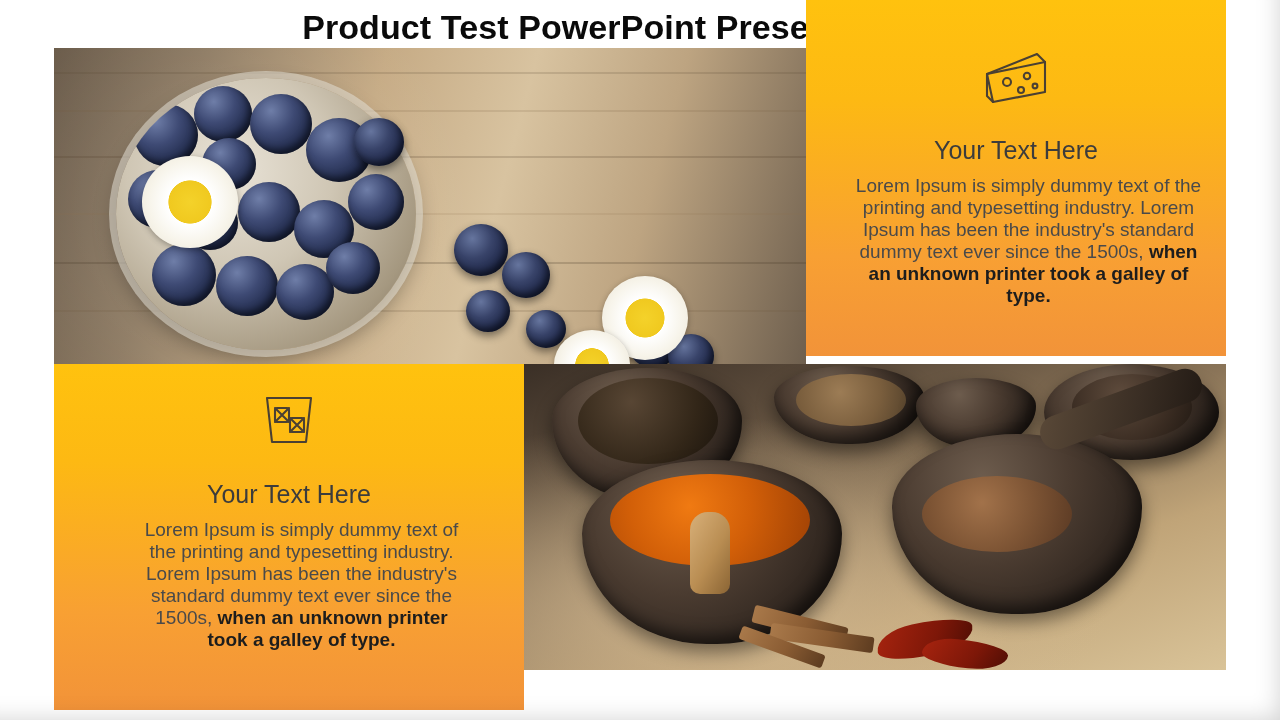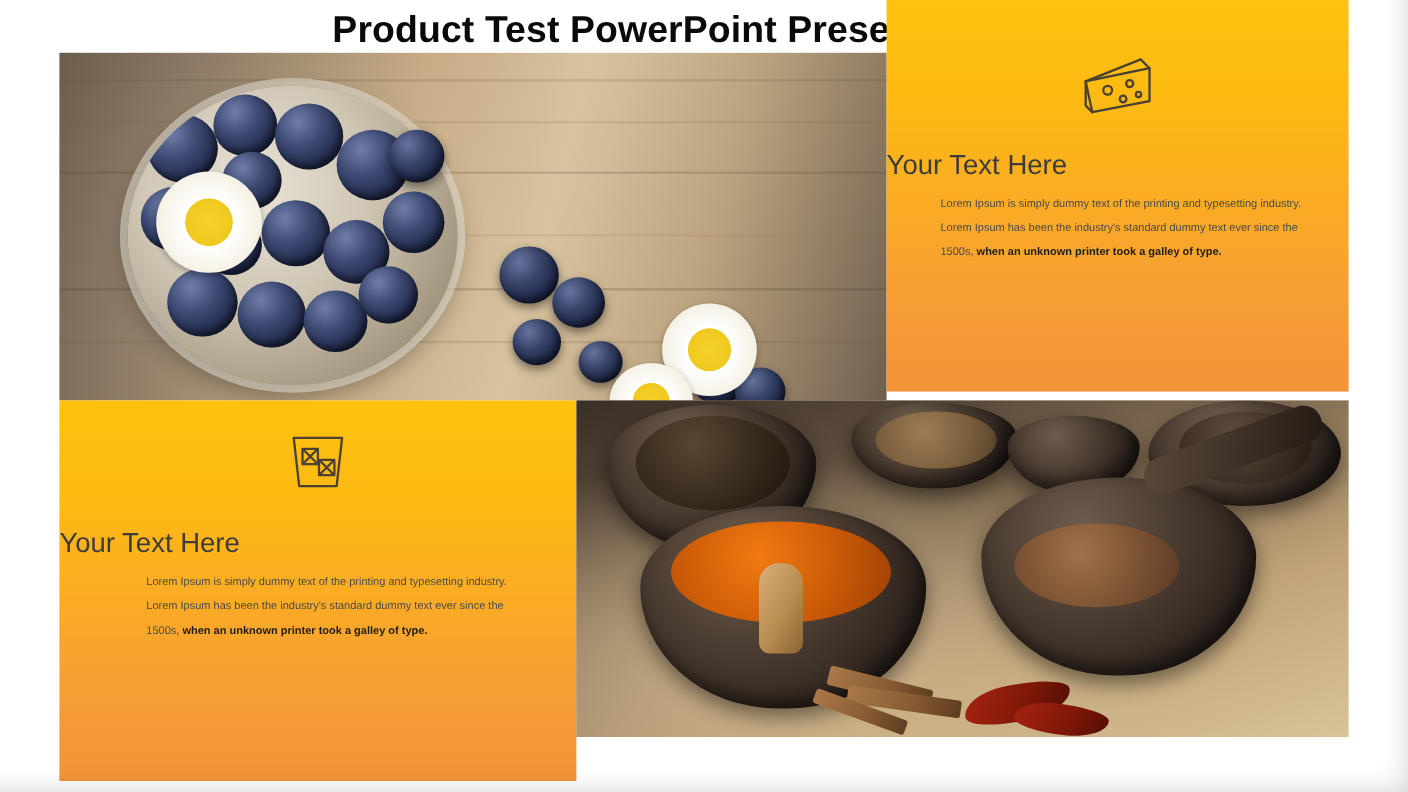--- a/index.html
+++ b/index.html
@@ -71,31 +71,31 @@
     top: 364px;
     width: 470px;
     height: 346px;
   }
 
   
   .txt-block {
     position: absolute;
     left: 0;
     width: 100%;
-    text-align: left;
+    text-align: center;
     color: #3b3b3b;
   }
   .txt-head {
     font-size: 25px;
     font-weight: normal;
     color: #3c3c3c;
     margin-bottom: 10px;
   }
   .txt-body {
-    font-size: 10px;
+    font-size: 19px;
     line-height: 22px;
     color: #4a4a4a;
     padding: 0 24px;
     margin-left: 25px;
   }
   .txt-body b {
     color: #1d1d1d;
     font-weight: bold;
   }
 

